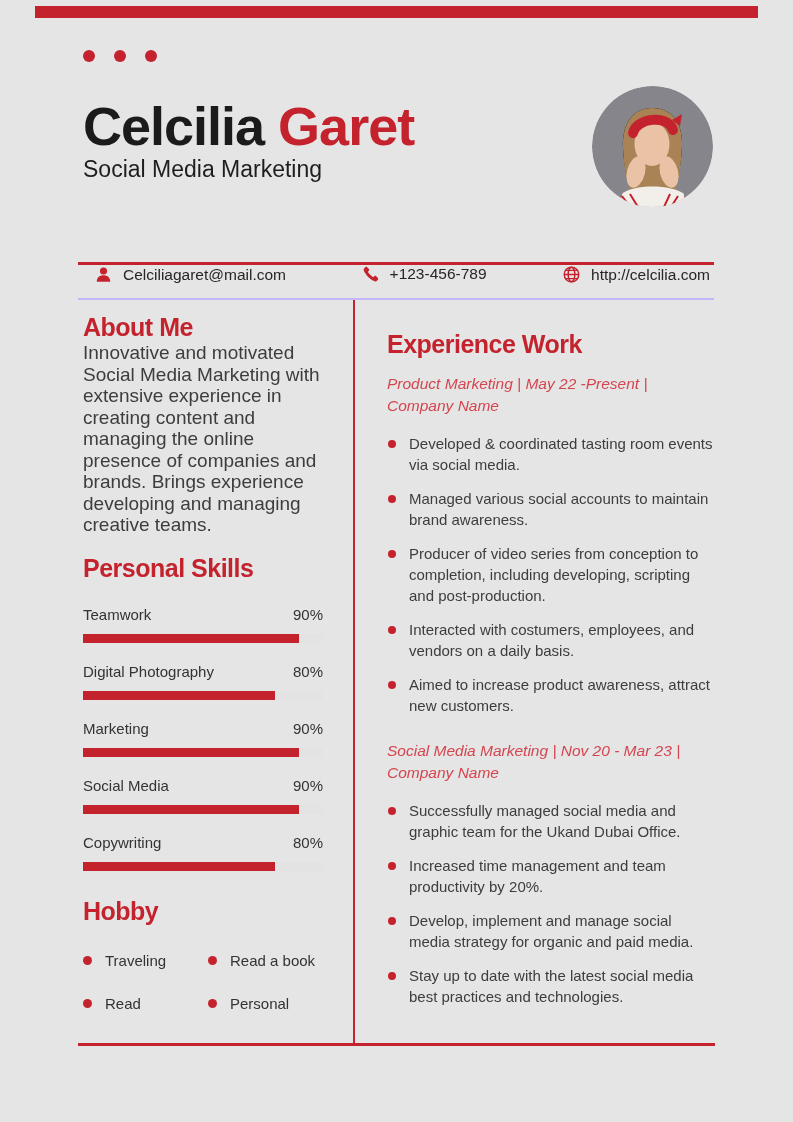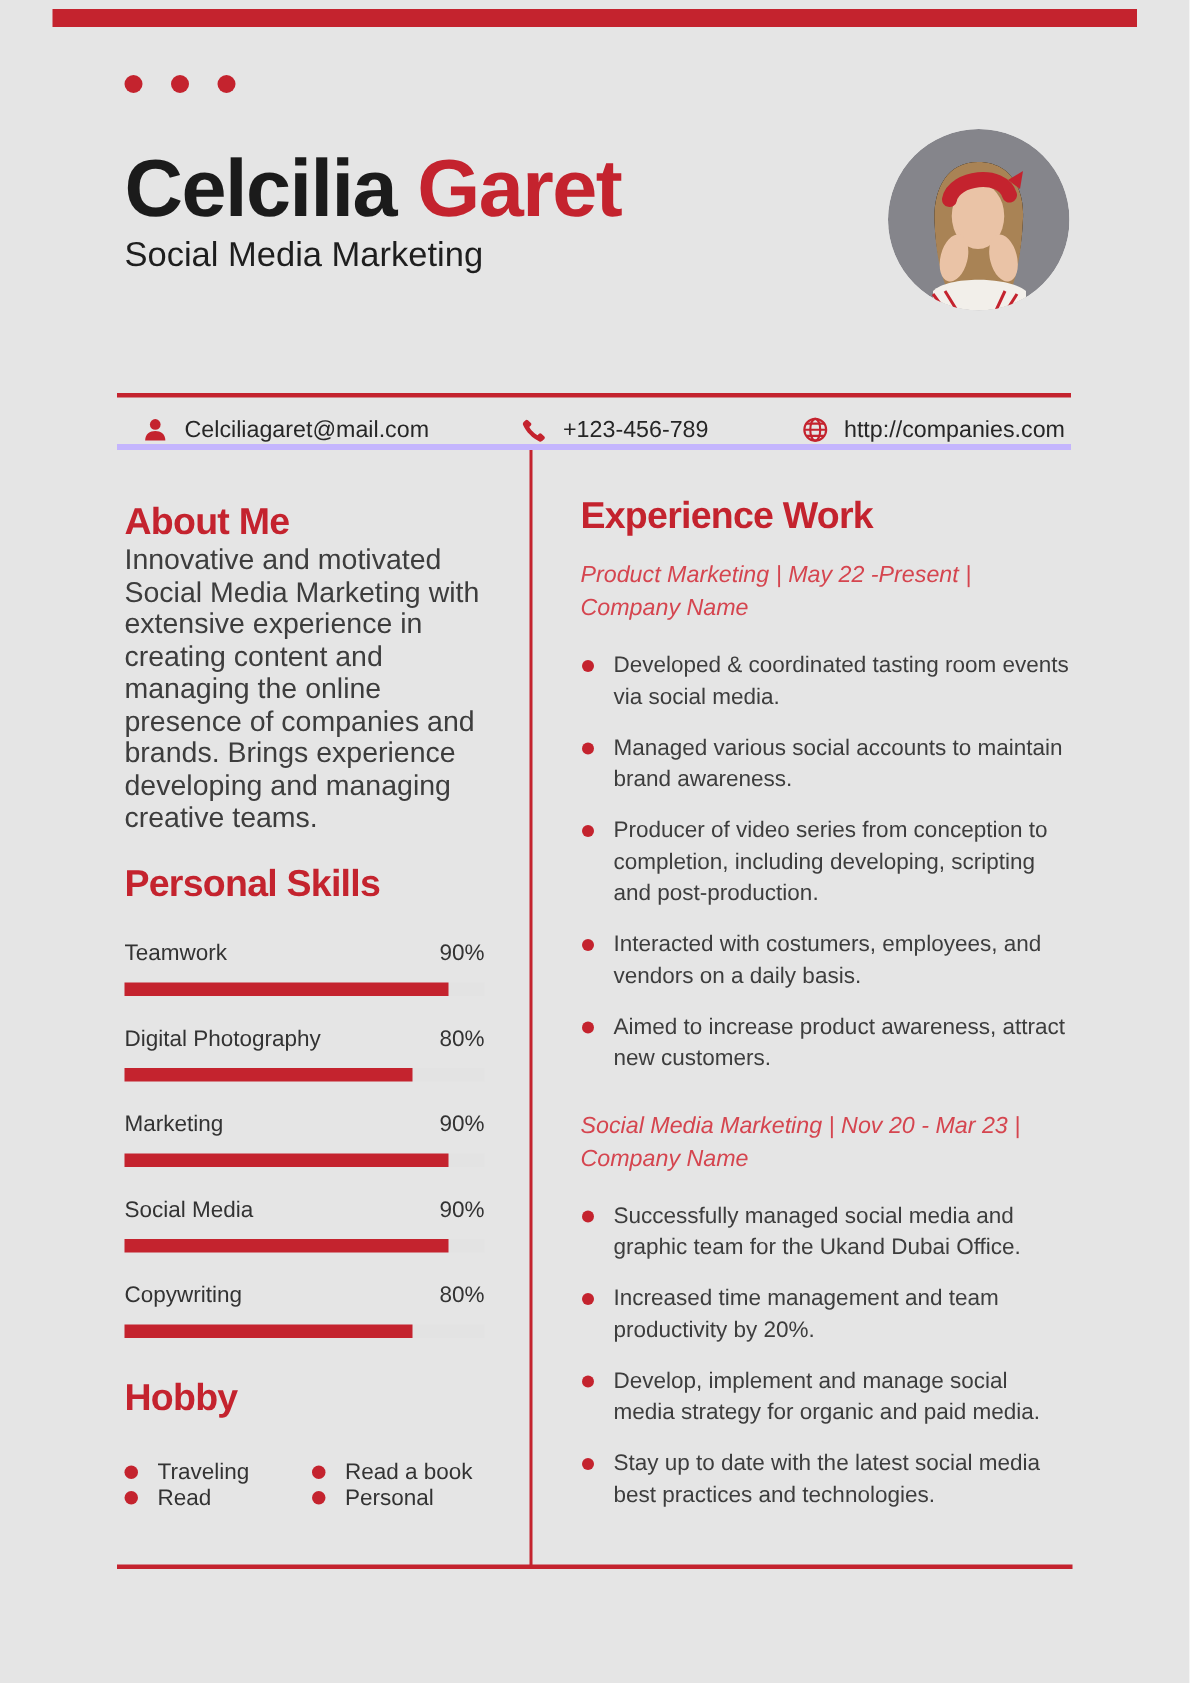--- a/index.html
+++ b/index.html
@@ -48,41 +48,41 @@
     border-radius: 50%;
     overflow: hidden;
   }
 
   
   .contact-bar {
     position: absolute;
     left: 78px; top: 262px;
     width: 636px; height: 38px;
     border-top: 3px solid #C4232E;
-    border-bottom: 4px solid #c4b5fd;
+    border-bottom: 2px solid #c4b5fd;
     display: flex;
-    align-items: flex-end;
+    align-items: flex-start;
     justify-content: space-between;
     padding: 0 4px 0 16px;
   }
   .contact-item { display: flex; align-items: center; gap: 10px; }
   .contact-item .txt { font-size: 15.5px; color: #262626; }
   .contact-item svg { display: block; }
 
   
   .main {
     position: absolute;
     left: 80px; top: 300px;
     width: 635px; height: 745px;
     display: flex;
   }
   .col-left {
     width: 275px;
     border-right: 2px solid #C4232E;
-    padding: 34px 30px 0 3px;
+    padding: 13px 30px 0 3px;
   }
   .col-right {
     flex: 1;
     padding: 30px 0 0 32px;
   }
 
   .section-title {
     font-size: 25px;
     font-weight: 800;
     color: #C4232E;
@@ -102,20 +102,21 @@
   .skill-head { display: flex; justify-content: space-between; align-items: baseline; font-size: 15px; color: #333333; line-height: 21px; text-align: right; }
   .skill-track { margin-top: 9px; height: 9px; background: #E3E3E3; }
   .skill-fill { height: 100%; background: #C4232E; }
 
   
   .hobby-title { margin-top: 26px; }
   .hobby-grid {
     margin-top: 26px;
     display: grid;
     grid-template-columns: 125px 1fr;
+    row-gap: 26px;
   }
   .hobby-item { display: flex; align-items: center; gap: 13px; font-size: 15px; color: #333333; }
   .hobby-item .dot { width: 9px; height: 9px; border-radius: 50%; background: #C4232E; flex: 0 0 auto; }
 
   
   .job-heading {
     margin-top: 14px;
     font-size: 15.5px;
     font-style: italic;
     font-weight: 500;
@@ -202,21 +203,21 @@
         <path d="M6.6 2.8 L9.2 5.4 C9.8 6 9.8 6.9 9.2 7.5 L7.8 8.9 C8.9 11.2 12.8 15.1 15.1 16.2 L16.5 14.8 C17.1 14.2 18 14.2 18.6 14.8 L21.2 17.4 C21.8 18 21.8 18.9 21.2 19.5 L19.5 21.2 C18.8 21.9 17.7 22.1 16.8 21.7 C10.7 19 5 13.3 2.3 7.2 C1.9 6.3 2.1 5.2 2.8 4.5 L4.5 2.8 C5.1 2.2 6 2.2 6.6 2.8 Z" fill="#C4232E"></path>
       </svg>
       <span class="txt">+123-456-789</span>
     </div>
     <div class="contact-item">
       <svg width="19" height="19" viewBox="0 0 24 24" fill="none" stroke="#C4232E" stroke-width="1.8">
         <circle cx="12" cy="12" r="9.2"></circle>
         <ellipse cx="12" cy="12" rx="4.2" ry="9.2"></ellipse>
         <path d="M2.8 12 H21.2 M4.2 6.8 H19.8 M4.2 17.2 H19.8"></path>
       </svg>
-      <span class="txt">http://companies.com</span>
+      <span class="txt">http://celcilia.com</span>
     </div>
   </div>
 
   <div class="main">
 
     <div class="col-left">
       <div class="section-title">About Me</div>
       <div class="about-text">Innovative and motivated Social Media Marketing with extensive experience in creating content and managing the online presence of companies and brands. Brings experience developing and managing creative teams.</div>
 
       <div class="section-title skills-title">Personal Skills</div>

